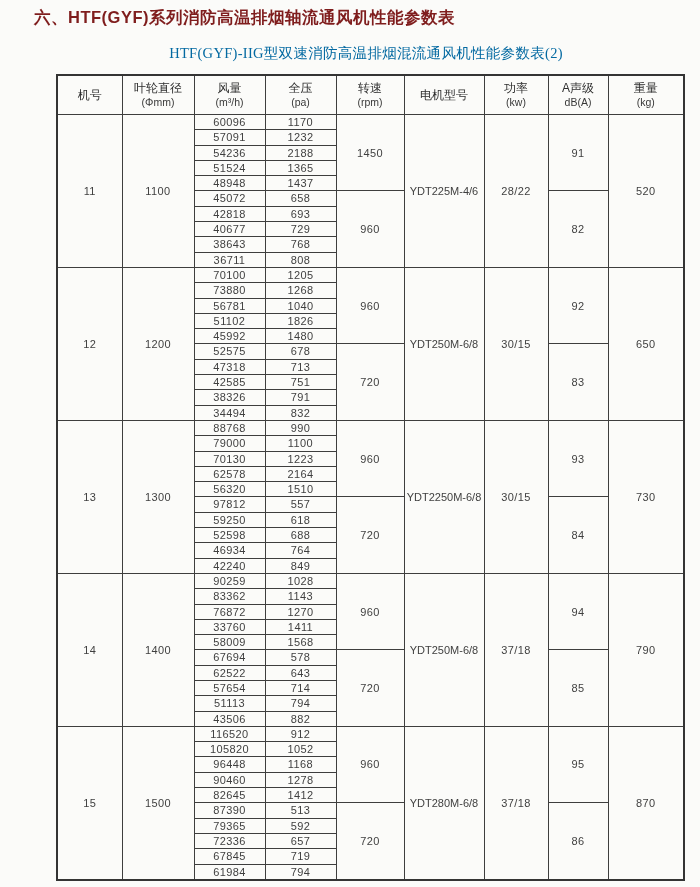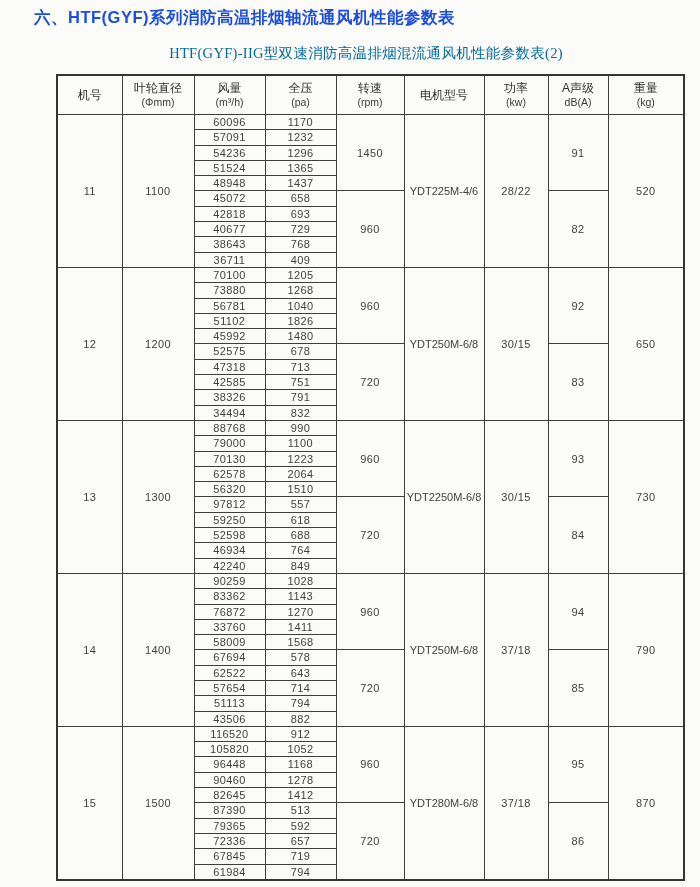--- a/index.html
+++ b/index.html
@@ -17,21 +17,21 @@
     height: 887px;
     overflow: hidden;
   }
   .doc-title {
     margin: 0;
     position: absolute;
     left: 34px;
     top: 7px;
     font-size: 16.5px;
     font-weight: 700;
-    color: #1d4ed8;
+    color: #7f1d1d;
     letter-spacing: 0.5px;
     font-family: "Liberation Sans", sans-serif;
     white-space: nowrap;
   }
   .doc-subtitle {
     margin: 0;
     position: absolute;
     left: 0;
     top: 44px;
     width: 700px;
@@ -153,21 +153,21 @@
           <td rowspan="10">28/22</td>
           <td rowspan="5">91</td>
           <td rowspan="10">520</td>
         </tr>
         <tr>
           <td>57091</td>
           <td>1232</td>
         </tr>
         <tr>
           <td>54236</td>
-          <td>1296</td>
+          <td>2188</td>
         </tr>
         <tr>
           <td>51524</td>
           <td>1365</td>
         </tr>
         <tr>
           <td>48948</td>
           <td>1437</td>
         </tr>
         <tr>
@@ -183,21 +183,21 @@
         <tr>
           <td>40677</td>
           <td>729</td>
         </tr>
         <tr>
           <td>38643</td>
           <td>768</td>
         </tr>
         <tr>
           <td>36711</td>
-          <td>409</td>
+          <td>808</td>
         </tr>
         <tr>
           <td rowspan="10">12</td>
           <td rowspan="10">1200</td>
           <td>70100</td>
           <td>1205</td>
           <td rowspan="5">960</td>
           <td rowspan="10" class="cell-motor">YDT250M-6/8</td>
           <td rowspan="10">30/15</td>
           <td rowspan="5">92</td>
@@ -255,21 +255,21 @@
         <tr>
           <td>79000</td>
           <td>1100</td>
         </tr>
         <tr>
           <td>70130</td>
           <td>1223</td>
         </tr>
         <tr>
           <td>62578</td>
-          <td>2064</td>
+          <td>2164</td>
         </tr>
         <tr>
           <td>56320</td>
           <td>1510</td>
         </tr>
         <tr>
           <td>97812</td>
           <td>557</td>
           <td rowspan="5">720</td>
           <td rowspan="5">84</td>

